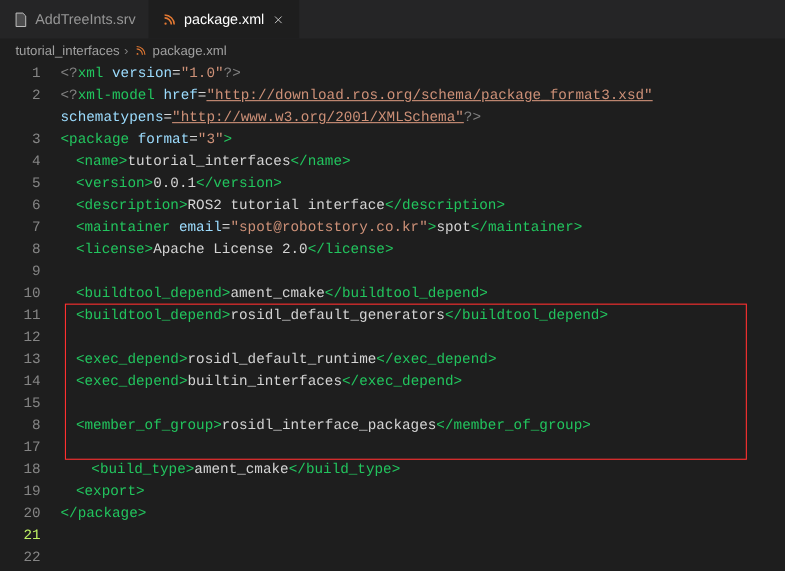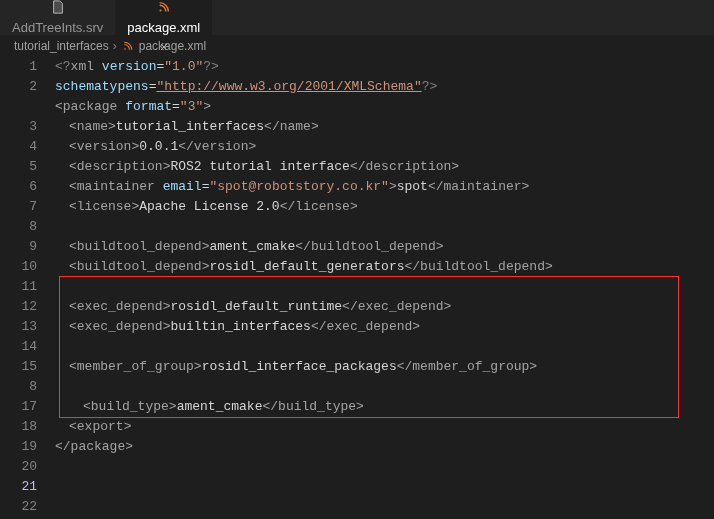--- a/index.html
+++ b/index.html
@@ -20,21 +20,20 @@
   .tab {
     display: flex;
     align-items: center;
     padding: 0 12px;
     height: 35px;
     color: #969696;
     cursor: pointer;
     gap: 6px;
     font-family: -apple-system, BlinkMacSystemFont, "Segoe UI", sans-serif;
     font-size: 13px;
-    flex-direction: column;
   }
   .tab.active {
     background: #1e1e1e;
     color: #ffffff;
   }
   .tab-icon { width: 14px; height: 14px; display: inline-flex; align-items: center; justify-content: center; }
   .close-icon { width: 14px; height: 14px; display: inline-flex; align-items: center; justify-content: center; color: #c5c5c5; }
   .breadcrumbs {
     display: flex;
     align-items: center;
@@ -54,36 +53,36 @@
     width: 55px;
     text-align: right;
     padding-right: 18px;
     color: #858585;
     user-select: none;
   }
   .gutter .ln {
     height: 20px;
     line-height: 20px;
   }
-  .gutter .ln.current { color: #c4b5fd; }
+  .gutter .ln.current { color: #bef264; }
   .code {
     flex: 1;
     position: relative;
   }
   .line {
     height: 20px;
     line-height: 20px;
     white-space: pre;
   }
   .line.current { background: #2a2a2a00; }
   .indent1 { padding-left: 14px; }
   .indent2 { padding-left: 28px; }
   
   .pi   { color: #808080; }       
-  .tag  { color: #a3a3a3; }       
+  .tag  { color: #22c55e; }       
   .attr { color: #9cdcfe; }       
   .str  { color: #ce9178; }       
   .txt  { color: #d4d4d4; }       
   .link { color: #ce9178; text-decoration: underline; }
   .highlight-box {
     position: absolute;
     border: 1.5px solid #ff3030;
     pointer-events: none;
   }
 </style>
@@ -154,20 +153,21 @@
       <div class="ln">18</div>
       <div class="ln">19</div>
       <div class="ln">20</div>
       <div class="ln current">21</div>
       <div class="ln">22</div>
     </div>
   <div class="code">
 
     <div class="line"><span class="pi">&lt;?</span><span class="tag">xml</span><span> </span><span class="attr">version</span><span class="txt">=</span><span class="str">"1.0"</span><span class="pi">?&gt;</span></div>
 
+    <div class="line"><span class="pi">&lt;?</span><span class="tag">xml-model</span><span> </span><span class="attr">href</span><span class="txt">=</span><span class="link">"http://download.ros.org/schema/package_format3.xsd"</span></div>
     <div class="line"><span class="attr">schematypens</span><span class="txt">=</span><span class="link">"http://www.w3.org/2001/XMLSchema"</span><span class="pi">?&gt;</span></div>
 
     <div class="line"><span class="tag"><span>&lt;</span><span>package</span></span><span> </span><span class="attr">format</span><span class="txt">=</span><span class="str">"3"</span><span class="tag">&gt;</span></div>
 
     <div class="line indent1"><span class="tag"><span>&lt;</span><span>name</span><span>&gt;</span></span><span class="txt">tutorial_interfaces</span><span class="tag"><span>&lt;/</span><span>name</span><span>&gt;</span></span></div>
 
     <div class="line indent1"><span class="tag"><span>&lt;</span><span>version</span><span>&gt;</span></span><span class="txt">0.0.1</span><span class="tag"><span>&lt;/</span><span>version</span><span>&gt;</span></span></div>
 
     <div class="line indent1"><span class="tag"><span>&lt;</span><span>description</span><span>&gt;</span></span><span class="txt">ROS2 tutorial interface</span><span class="tag"><span>&lt;/</span><span>description</span><span>&gt;</span></span></div>
 

